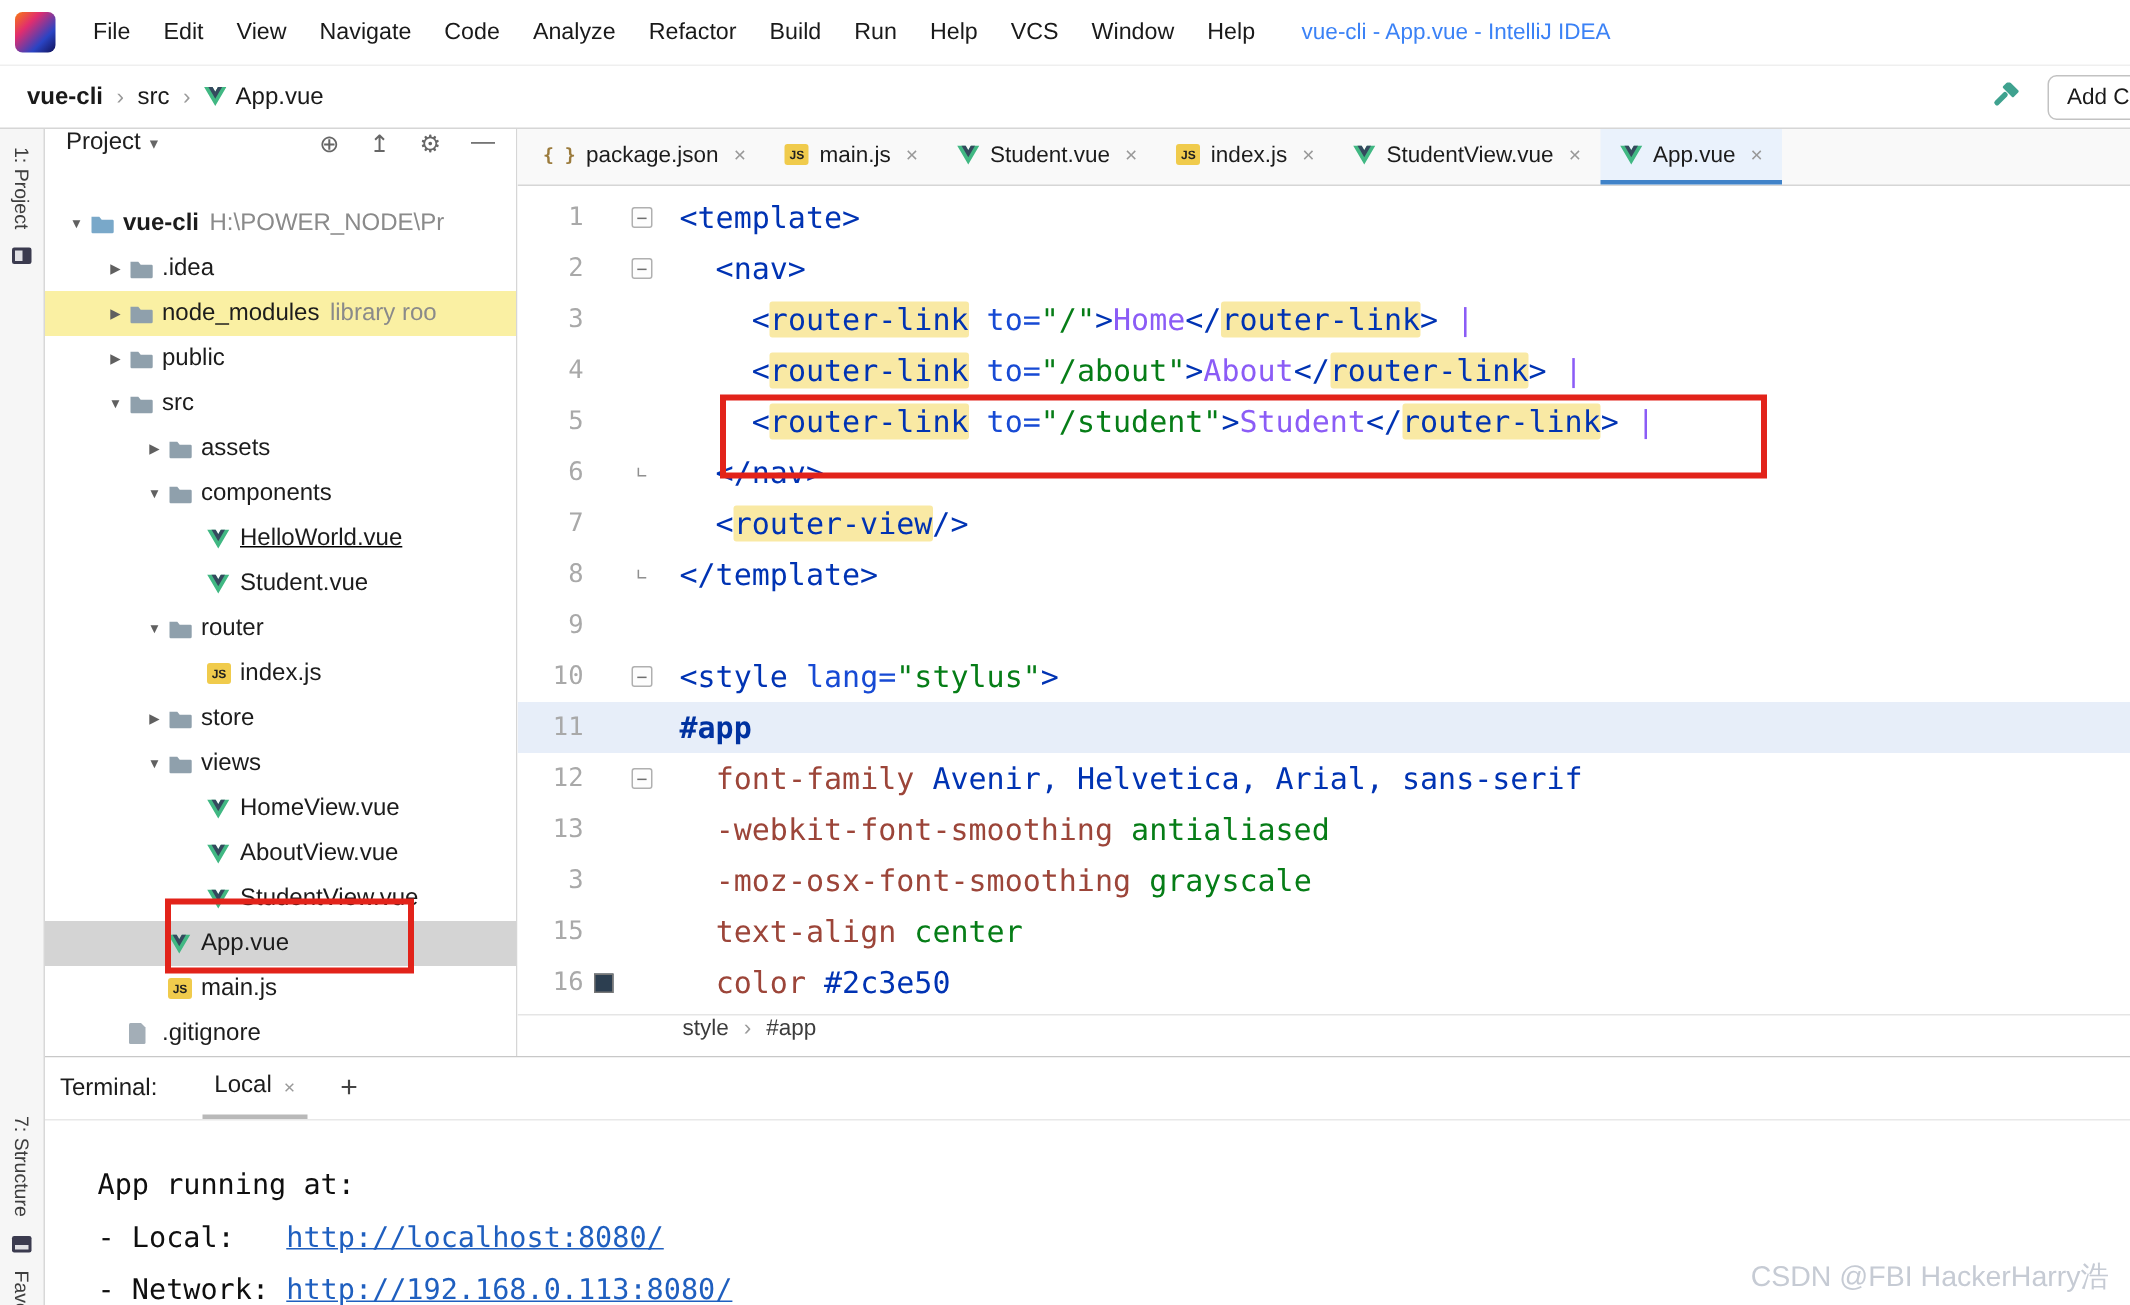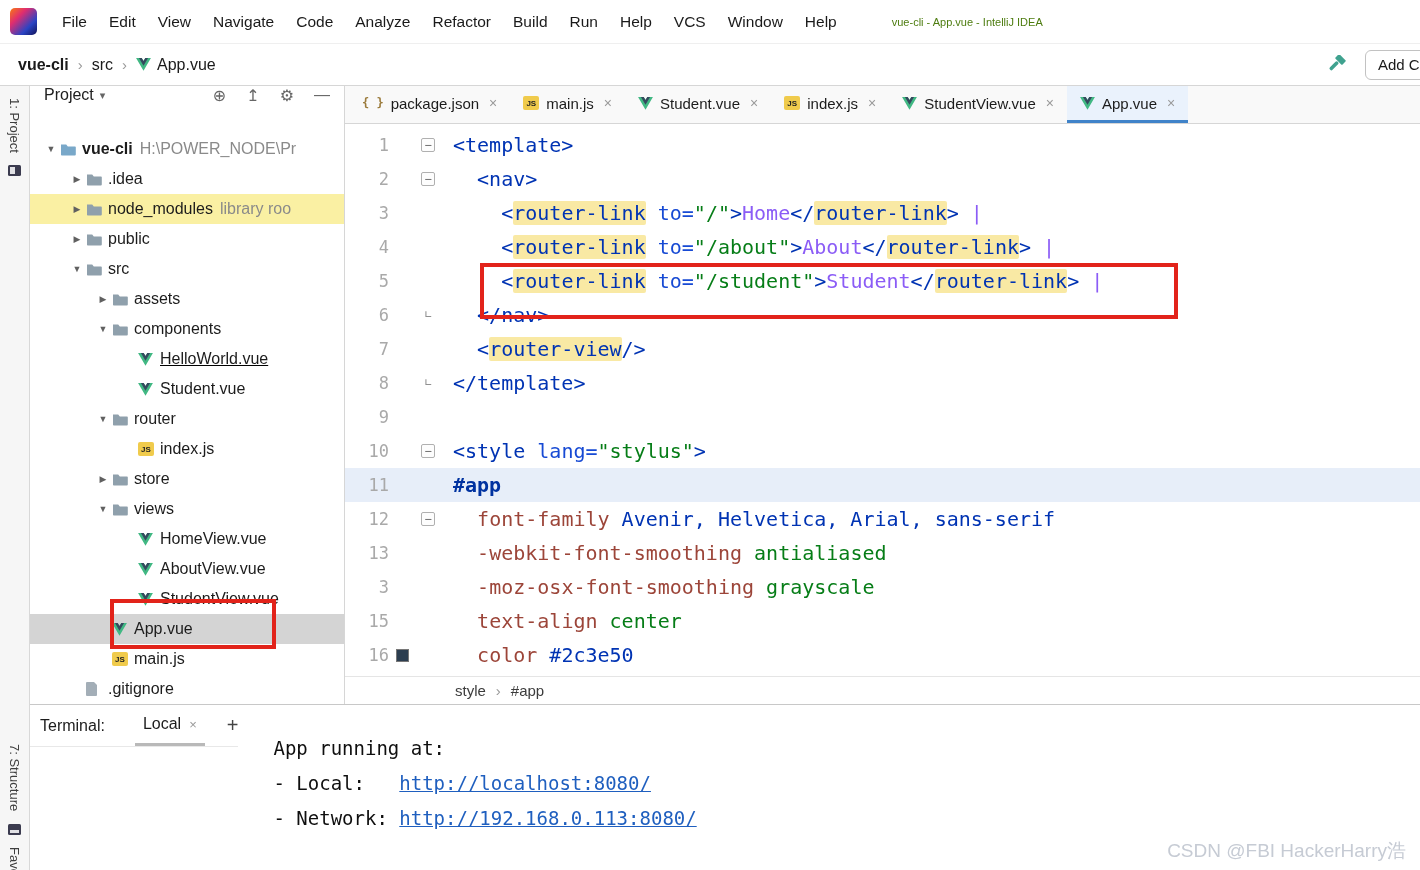--- a/index.html
+++ b/index.html
@@ -5,21 +5,21 @@
   *{margin:0;padding:0;box-sizing:border-box}
   html,body{width:1420px;height:870px;overflow:hidden;background:#fff;
     font-family:"Liberation Sans",sans-serif;position:relative}
 
   
   .titlebar{height:44px;display:flex;align-items:center;padding-left:10px;background:#fff;border-bottom:1px solid #EFEFEF}
   .logo{width:27px;height:27px;margin-right:14px;border-radius:5px;flex:none;
     background:linear-gradient(135deg,#F97A12 0%,#E02D6F 32%,#2A44C4 70%,#121258 100%)}
   .menubar{display:flex;align-items:center}
   .menu-item{padding:0 11px;font-size:15.5px;color:#1A1A1A;cursor:pointer;white-space:nowrap}
-  .wintitle{margin-left:44px;font-size:11px;color:#4d7c0f;white-space:nowrap}
+  .wintitle{margin-left:20px;font-size:15px;color:#3b82f6;white-space:nowrap}
 
   
   .toolbar{height:42px;display:flex;align-items:center;padding-left:18px;border-bottom:1px solid #D6D6D6;overflow:hidden;background:#fff}
   .breadcrumbs{display:flex;align-items:center}
   .crumb{font-size:16px;color:#1A1A1A;cursor:pointer;white-space:nowrap}
   .crumb.bold{font-weight:bold}
   .crumb-sep{color:#9A9A9A;margin:0 9px;font-size:15px}
   .crumb-icon{margin-right:6px;display:inline-flex}
   .toolbar-right{margin-left:auto;display:flex;align-items:center;gap:18px;margin-right:-65px}
   .hammer{display:inline-flex;cursor:pointer}
@@ -71,26 +71,26 @@
   .lnum{width:44px;text-align:right;font-size:17px;color:#A9A9A9}
   .slot,.fslot{width:26px;display:flex;justify-content:center;align-items:center}
   .swatch{width:13px;height:13px;border:1px solid #777;cursor:pointer}
   .fold-box{width:14px;height:14px;border:1px solid #B0B0B0;border-radius:2px;background:#FDFDFD;color:#707070;
     font-size:12px;line-height:12px;text-align:center;cursor:pointer}
   .fold-end{color:#909090;font-size:12px;cursor:pointer}
   .ltext{white-space:pre;padding-left:4px}
   .tok-tag{color:#0033B3}.tok-attr{color:#174AD4}.tok-str{color:#067D17}.tok-txt{color:#8b5cf6}
   .tok-sel{color:#0032A0;font-weight:bold}.tok-prop{color:#9C4539}.tok-val{color:#0033B3}.tok-val2{color:#067D17}
   .hl{background:#F9E9A4;border-radius:2px}
-  .editor-crumbs{height:28px;flex:none;border-top:1px solid #E5E5E5;display:flex;align-items:center;padding-left:110px;font-size:15px;color:#3C3C3C;gap:10px}
+  .editor-crumbs{height:28px;flex:none;border-top:1px solid #E5E5E5;display:flex;padding-left:110px;font-size:15px;color:#3C3C3C;gap:10px}
   .ecrumb{cursor:pointer}
   .ecrumb-sep{color:#9A9A9A}
 
   
-  .terminal{flex:1;display:flex;flex-direction:row;background:#fff;min-height:0}
+  .terminal{flex:1;display:flex;flex-direction:column;background:#fff;min-height:0}
   .terminal-header{height:42px;flex:none;display:flex;align-items:center;padding-left:10px;border-bottom:1px solid #E8E8E8}
   .tlabel-term{font-size:16px;color:#1C1C1C}
   .ttab{margin-left:30px;display:flex;align-items:center;gap:8px;font-size:16px;color:#1C1C1C;height:100%;
     border-bottom:3px solid #B9B9B9;padding:0 8px;cursor:pointer}
   .tclose{color:#999;font-size:13px}
   .tplus{margin-left:22px;font-size:20px;color:#444;cursor:pointer}
   .terminal-body{flex:1;font-family:"DejaVu Sans Mono","Liberation Mono",monospace;font-size:19px;line-height:35px;
     padding:26px 0 0 35px;color:#0F0F0F;overflow:hidden}
   .term-line{white-space:pre}
   .term-link{color:#1F5FBF;text-decoration:underline;cursor:pointer}

